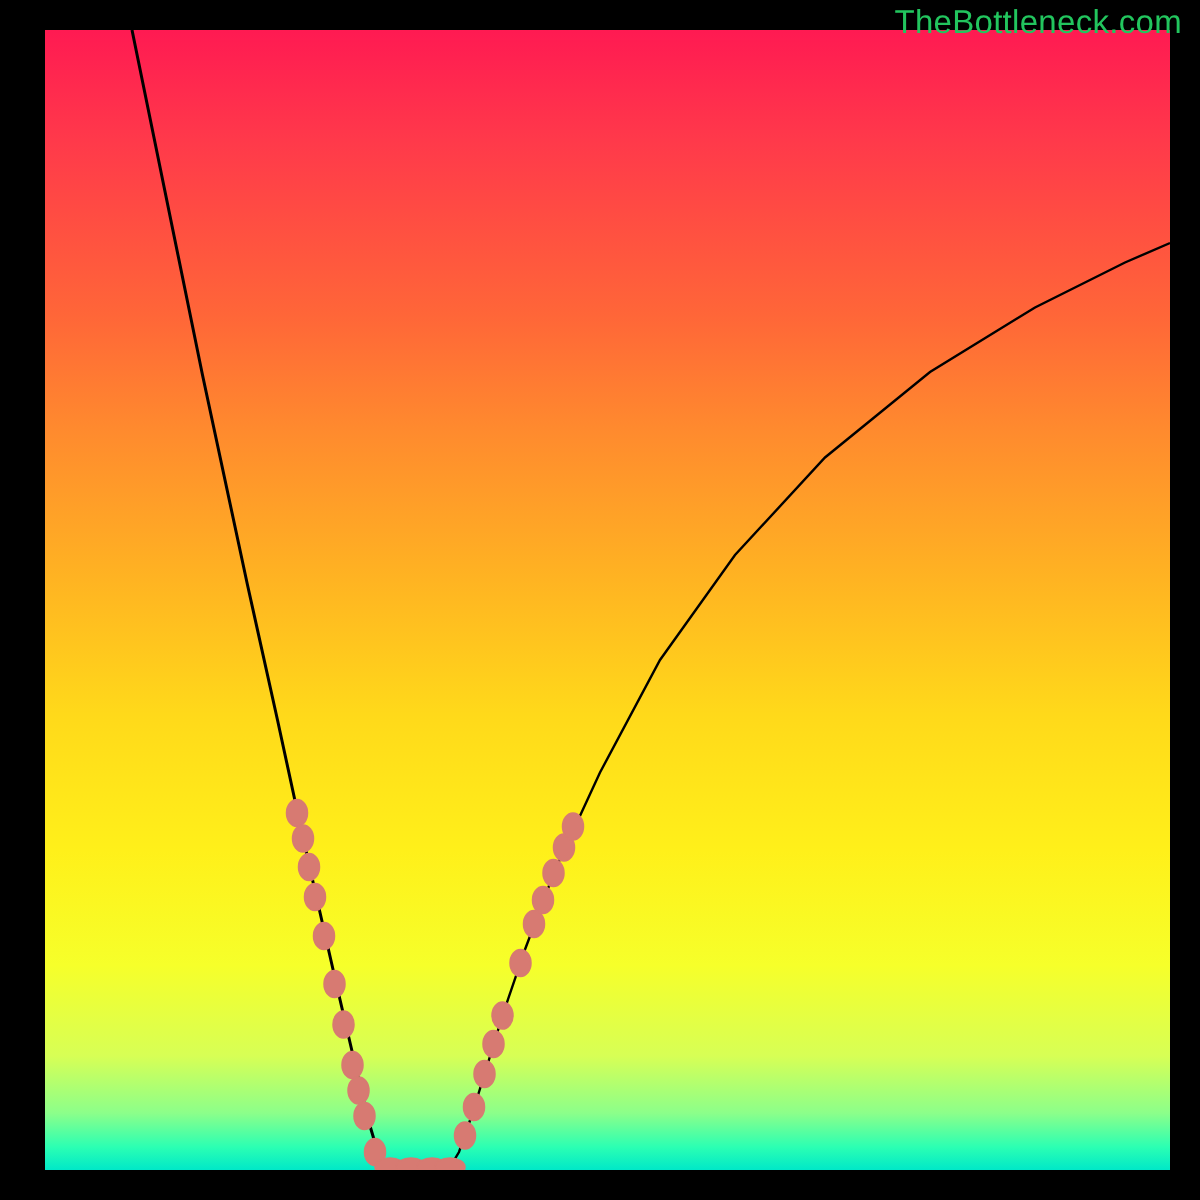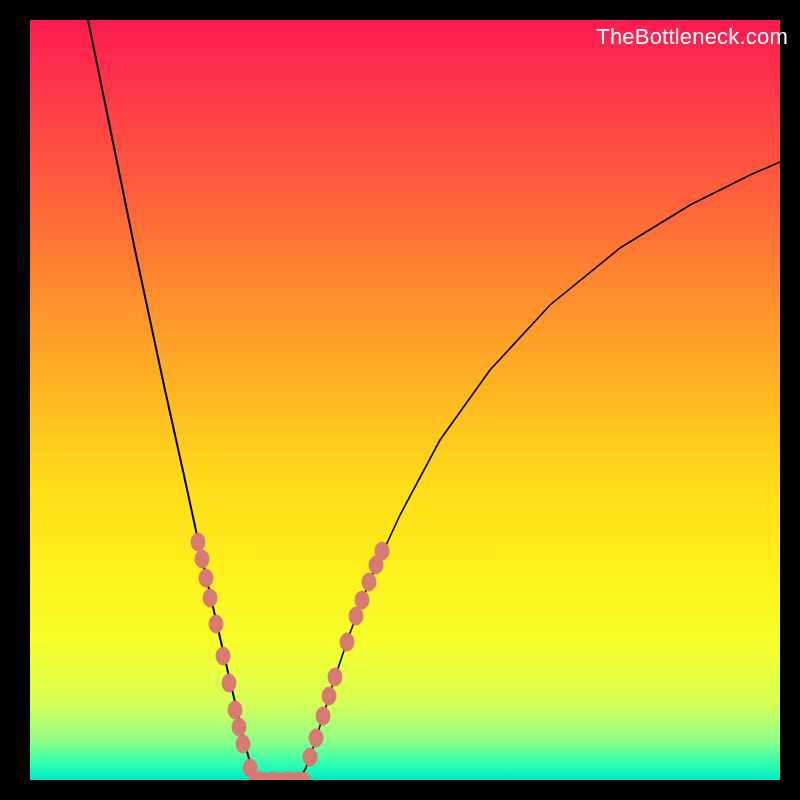--- a/index.html
+++ b/index.html
@@ -28,25 +28,24 @@
       #f6ff2a 82%,
       #d7ff55 90%,
       #8cff8a 95%,
       #2bffb3 98%,
       #00e8c8 100%);
   }
   .watermark {
     position: absolute;
     top: 2px;
     right: 12px;
-    color: #ffffff;
+    color: #22c55e;
     font-size: 22px;
     font-weight: 500;
     letter-spacing: 0.2px;
-    margin-top: 22px;
   }
   svg.plot {
     position: absolute;
     left: 0;
     top: 0;
     width: 750px;
     height: 760px;
   }
   .curve {
     fill: none;

